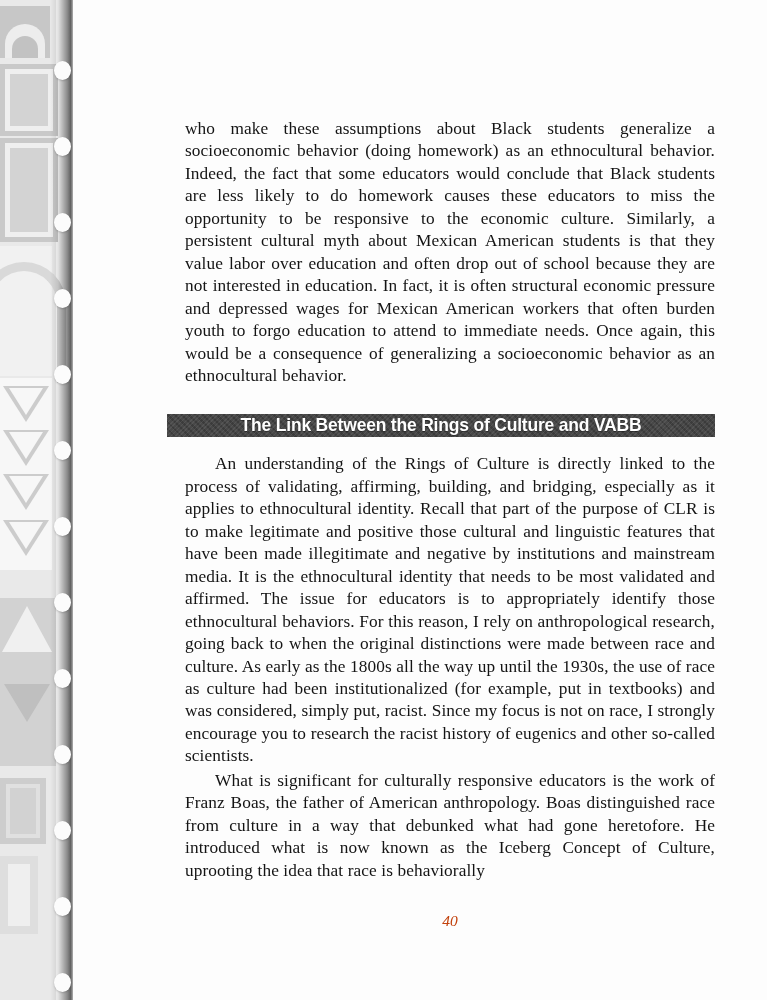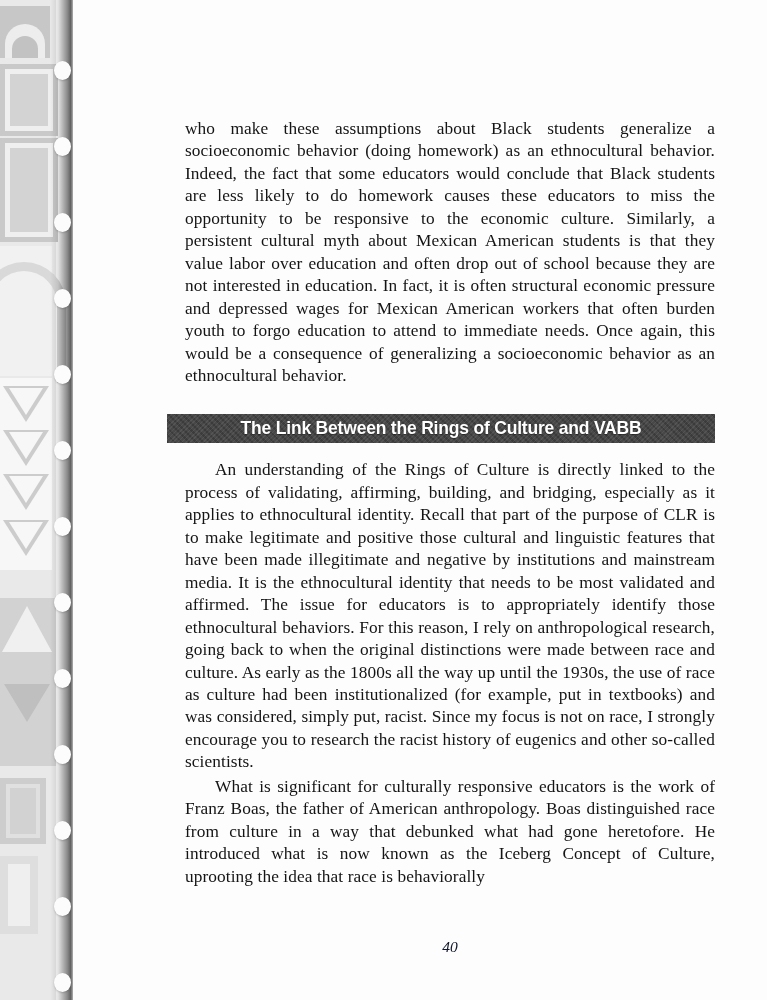--- a/index.html
+++ b/index.html
@@ -90,37 +90,37 @@
   }
   .para {
     margin:0;
     font-size:17.3px; line-height:22.45px;
     text-align:justify; color:#141414;
     letter-spacing:0.1px;
   }
   .indent { text-indent:30px; }
   .heading-bar {
     margin:27px 0 16px -18px;
-    width:calc(100% + 18px); height:29px;
+    width:calc(100% + 18px); height:23px;
     background-color:#484848;
     background-image:
       repeating-linear-gradient(135deg, rgba(255,255,255,0.07) 0 1px, transparent 1px 3px),
       repeating-linear-gradient(45deg, rgba(0,0,0,0.18) 0 2px, transparent 2px 5px);
     display:flex; align-items:center; justify-content:center;
   }
   .heading-text {
     color:#ffffff;
     font-family:"Liberation Sans", sans-serif;
     font-weight:bold; font-size:17.5px; letter-spacing:-0.2px;
     text-shadow:0 1px 1px rgba(0,0,0,0.4);
     transform:scaleY(1.05);
   }
   .folio {
-    margin-top:50px; text-align:center;
-    font-style:italic; font-size:15.5px; color:#0f172a;
+    margin-top:30px; text-align:center;
+    font-style:italic; font-size:15.5px; color:#c2410c;
   }
 </style>
 </head>
 <body>
 
 <div class="scan-page">
 
   <div class="edge-strip">
     <div class="shape arch-top"></div>
     <div class="shape win win1">

